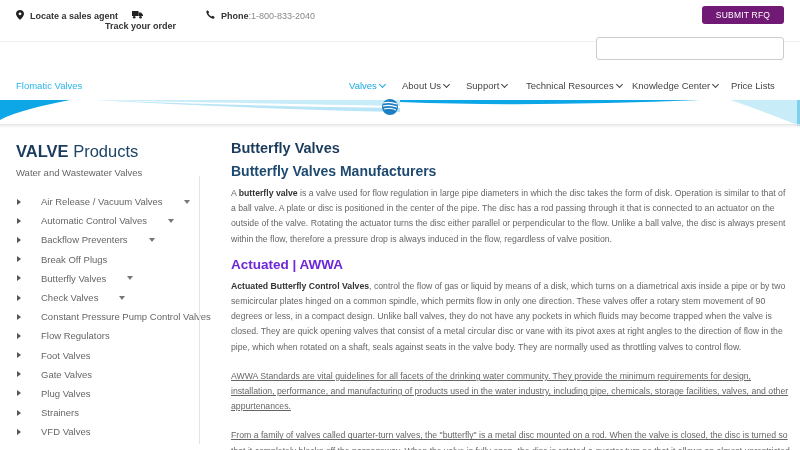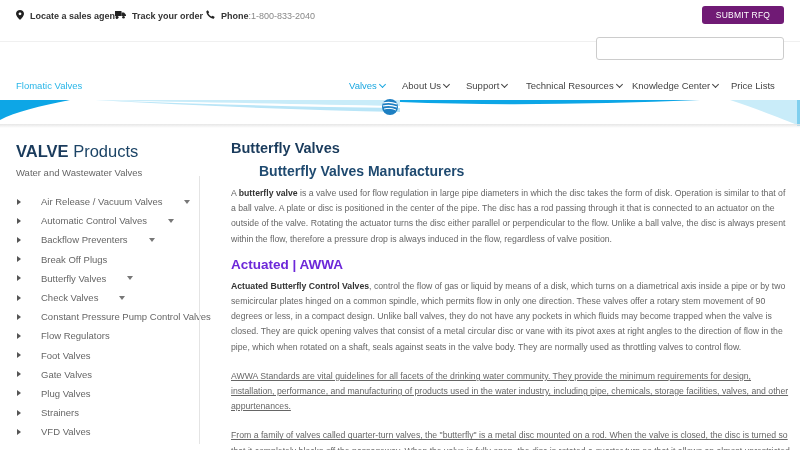--- a/index.html
+++ b/index.html
@@ -33,39 +33,39 @@
   .sidebar-sub { position: absolute; left: 16px; top: 167px; font-size: 9.5px; color: #666; }
   .sidebar-divider { position: absolute; left: 199px; top: 176px; width: 1px; height: 268px; background: #e4e4e4; }
   .side-list { position: absolute; left: 16px; top: 192px; list-style: none; }
   .side-item { height: 19.2px; display: flex; align-items: center; font-size: 9.5px; color: #666; white-space: nowrap; gap: 15px; }
   .side-item .tri { width: 0; height: 0; border-top: 3.5px solid transparent; border-bottom: 3.5px solid transparent; border-left: 4.5px solid #555; margin-right: 5px; margin-left: 1px; }
   .side-item .caret { width: 0; height: 0; border-left: 3.5px solid transparent; border-right: 3.5px solid transparent; border-top: 4px solid #777; margin-left: 6px; }
 
   
   .main { position: absolute; left: 231px; top: 140px; width: 560px; }
   .h1 { font-size: 14.5px; font-weight: bold; color: #1a3b5c; height: 20px; }
-  .h2 { font-size: 14px; color: #1f4a70; margin-top: 3px; height: 21px; margin-left: 28px; }
+  .h2 { font-size: 14px; color: #1f4a70; margin-top: 3px; height: 21px; }
   .p { font-size: 8.7px; line-height: 15.2px; color: #666; margin-top: 2px; }
   .p b { color: #333; font-weight: bold; }
   .h3 { font-size: 13.5px; font-weight: bold; color: #6d28d9; margin-top: 10px; height: 20px; }
   .gap { margin-top: 14px; text-decoration: underline; }
 </style>
 </head>
 <body>
 
 <div class="topbar">
   <a class="util" style="left:16px;">
     <span class="ic">
       <svg width="8" height="10" viewBox="0 0 8 10">
           <path d="M4 0 C1.8 0 0 1.7 0 3.8 C0 6.5 4 10 4 10 C4 10 8 6.5 8 3.8 C8 1.7 6.2 0 4 0 Z M4 5.2 C3.2 5.2 2.6 4.6 2.6 3.8 C2.6 3 3.2 2.4 4 2.4 C4.8 2.4 5.4 3 5.4 3.8 C5.4 4.6 4.8 5.2 4 5.2 Z" fill="#222"></path>
         </svg>
     </span>
     <b>Locate a sales agent</b>
   </a>
-  <a class="util" style="left:115px;">
+  <a class="util" style="left:105px;flex-direction:column;">
     <span class="ic">
       <svg width="11" height="9" viewBox="0 0 11 9">
           <rect x="0" y="1" width="6.5" height="5" fill="#222"></rect>
           <path d="M6.5 2.5 H9 L11 4.8 V6 H6.5 Z" fill="#222"></path>
           <circle cx="2.2" cy="7.3" r="1.3" fill="#222"></circle>
           <circle cx="8.5" cy="7.3" r="1.3" fill="#222"></circle>
         </svg>
     </span>
     <b>Track your order</b>
   </a>

